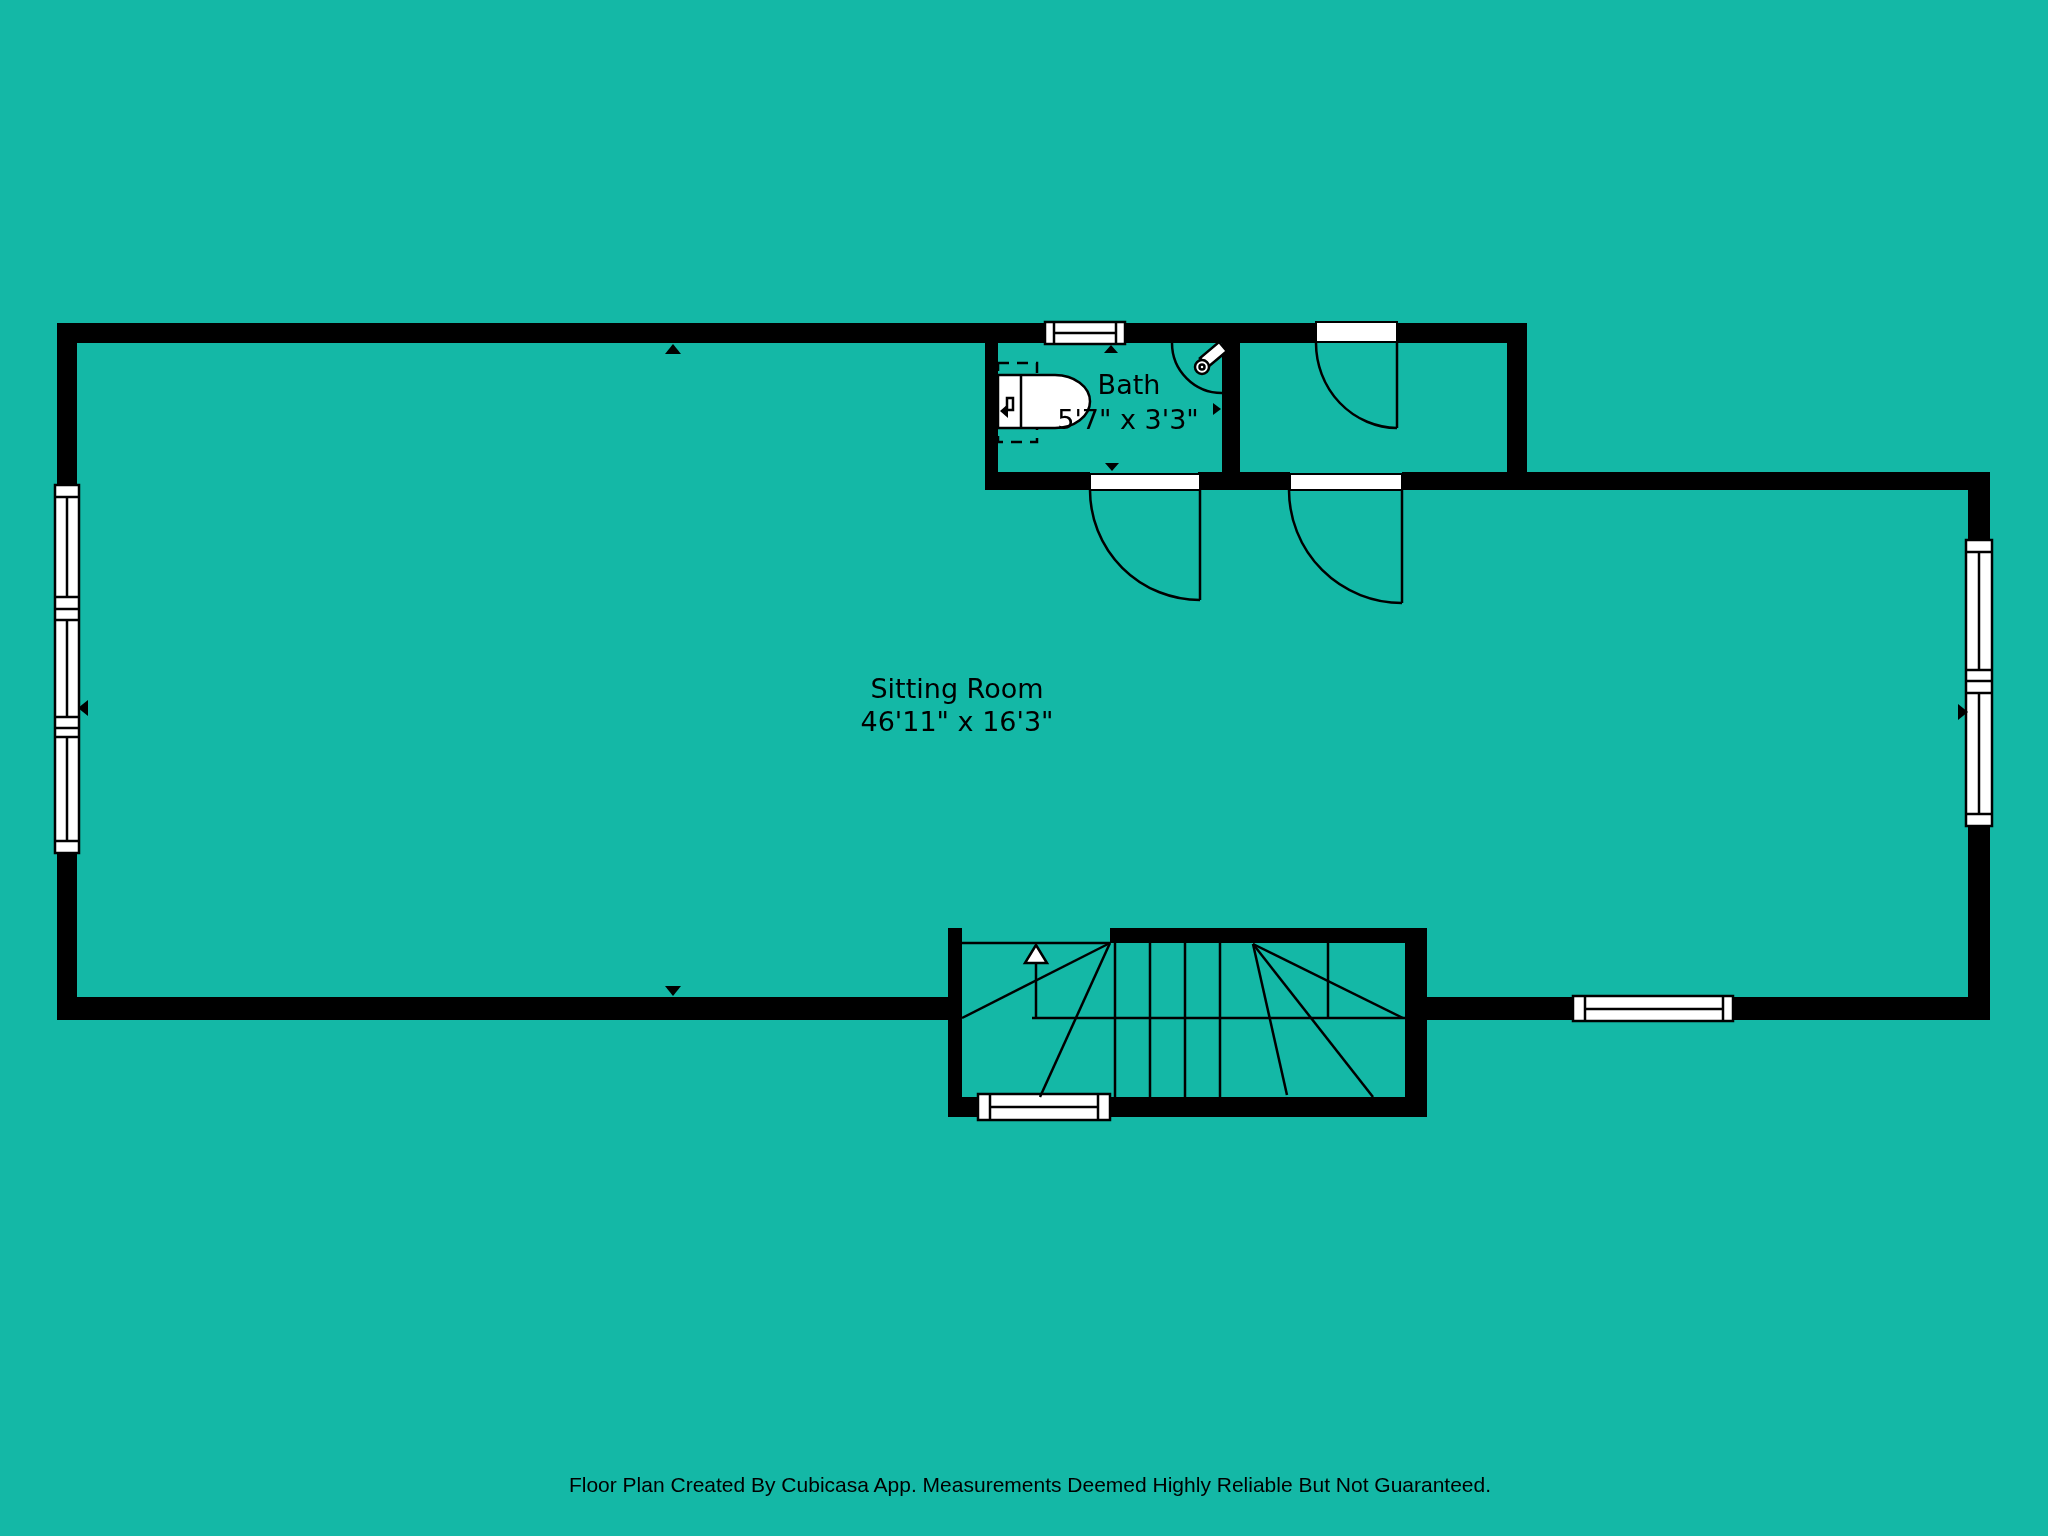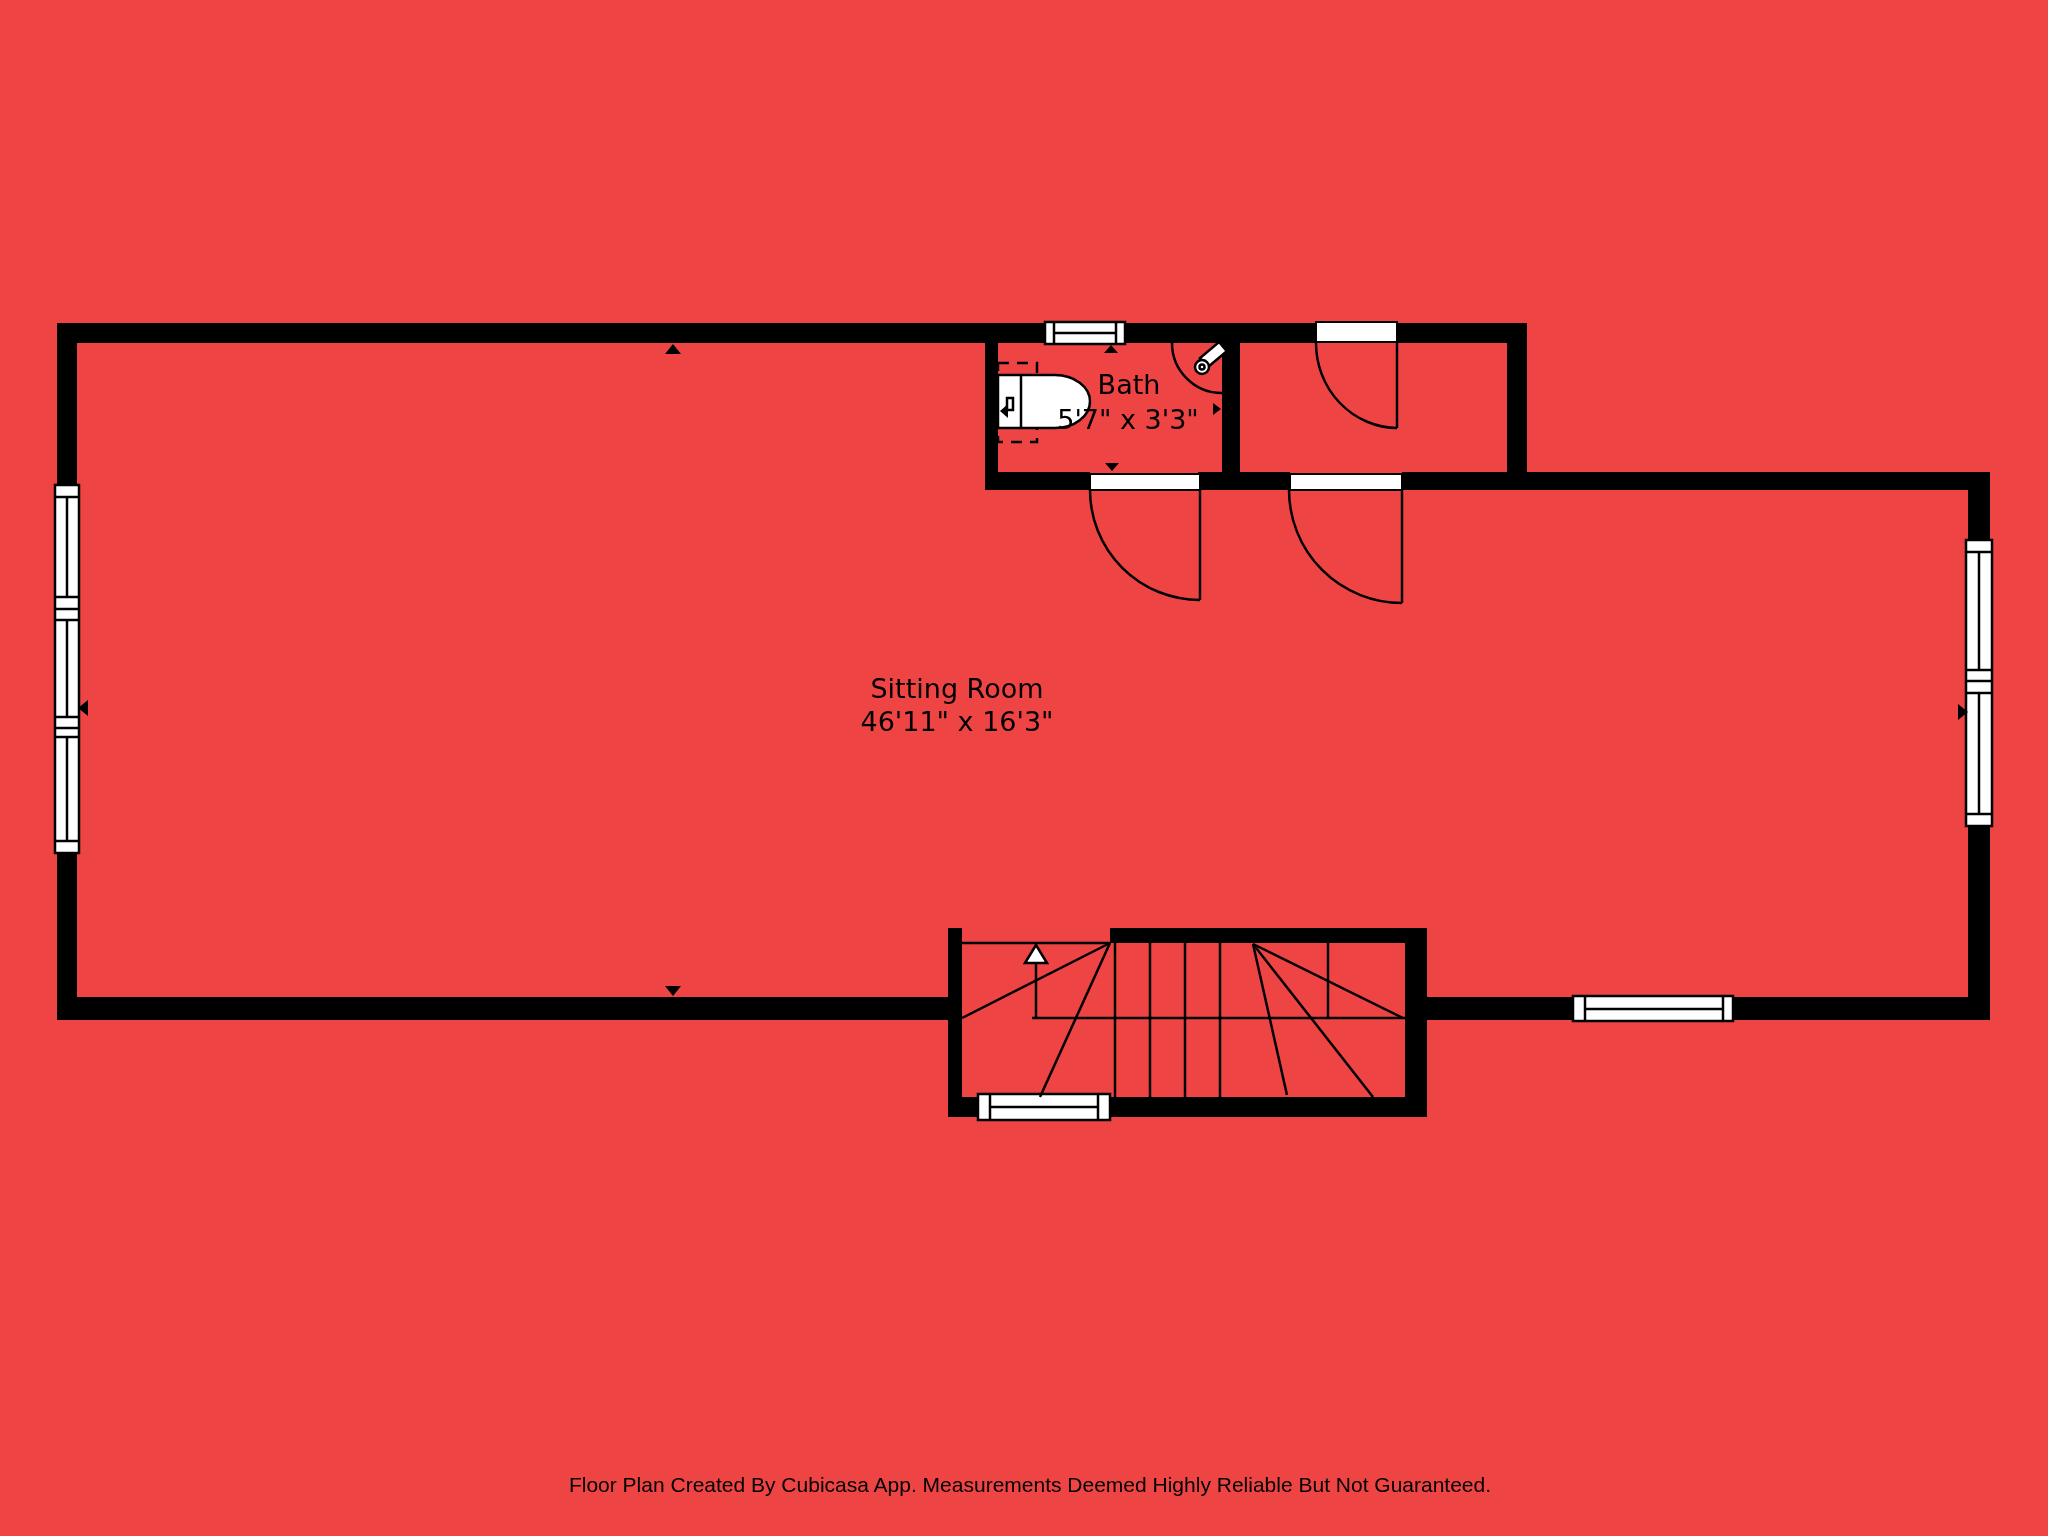--- a/index.html
+++ b/index.html
@@ -1,16 +1,16 @@
 <!DOCTYPE html>
 <html><head>
 <meta charset="utf-8">
 <style>
   html,body{margin:0;padding:0;background:#ffffff;}
-  .canvas{position:relative;width:2048px;height:1536px;background:#ef4444;overflow:hidden;}
+  .canvas{position:relative;width:2048px;height:1536px;background:#14b8a6;overflow:hidden;}
   svg{position:absolute;left:0;top:0;}
   .wall{fill:#000000;stroke:none;}
   .thin{stroke:#000000;stroke-width:2.5;fill:none;}
   .winrect{fill:#ffffff;stroke:#000000;stroke-width:2.5;}
   .thresh{fill:#ffffff;stroke:#000000;stroke-width:2;}
   .fixture{fill:#ffffff;stroke:#000000;stroke-width:2.5;}
   .dashed{fill:none;stroke:#000000;stroke-width:2.5;stroke-dasharray:11 8;}
   .marker{fill:#000000;stroke:none;}
   .room-label{font-family:"DejaVu Sans",sans-serif;font-size:27px;fill:#000000;text-anchor:middle;}
   .footer-label{font-family:"Liberation Sans",sans-serif;font-size:21px;fill:#000000;text-anchor:middle;}

